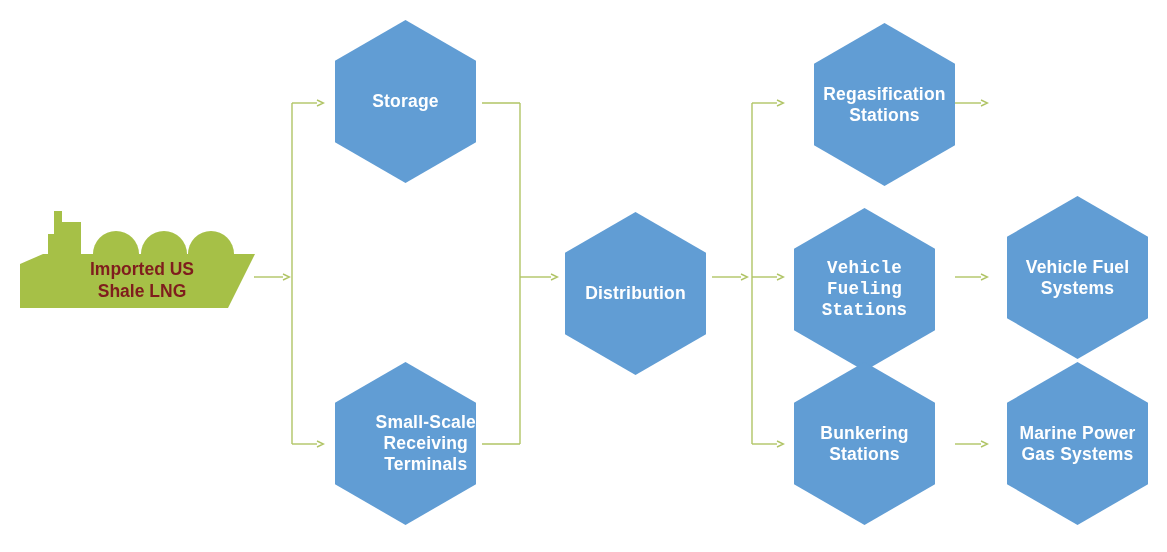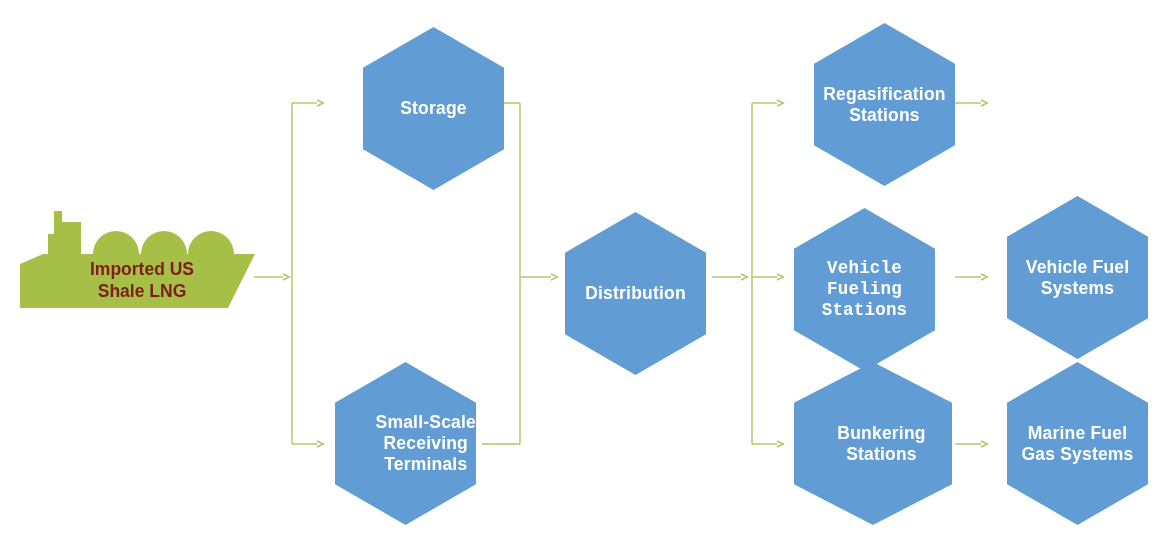--- a/index.html
+++ b/index.html
@@ -101,21 +101,21 @@
       <rect x="48" y="234" width="15" height="22"></rect>
       <path d="M93 254 A23 23 0 0 1 139 254 Z"></path>
       <path d="M141 254 A23 23 0 0 1 187 254 Z"></path>
       <path d="M188 254 A23 23 0 0 1 234 254 Z"></path>
     </g>
   </svg>
 
   <div class="ship-label">Imported US
 Shale LNG</div>
 
-  <div class="hex" style="left:335px; top:27px;margin-left:28px;">
+  <div class="hex" style="left:335px; top:20px;">
     <div class="hex-label">Storage</div>
   </div>
 
   <div class="hex" style="left:335px; top:362px;justify-content:flex-end;">
     <div class="hex-label">Small-Scale
 Receiving
 Terminals</div>
   </div>
 
   <div class="hex" style="left:565px; top:212px;">
@@ -132,23 +132,23 @@
     <div class="hex-label">Vehicle
 Fueling
 Stations</div>
   </div>
 
   <div class="hex" style="left:1007px; top:196px;">
     <div class="hex-label">Vehicle Fuel
 Systems</div>
   </div>
 
-  <div class="hex" style="left:794px; top:362px;padding-left:17px;">
+  <div class="hex" style="left:794px; top:362px;">
     <div class="hex-label">Bunkering
 Stations</div>
   </div>
 
   <div class="hex" style="left:1007px; top:362px;">
-    <div class="hex-label">Marine Fuel
+    <div class="hex-label">Marine Power
 Gas Systems</div>
   </div>
 
 </div>
 
 </body></html>

